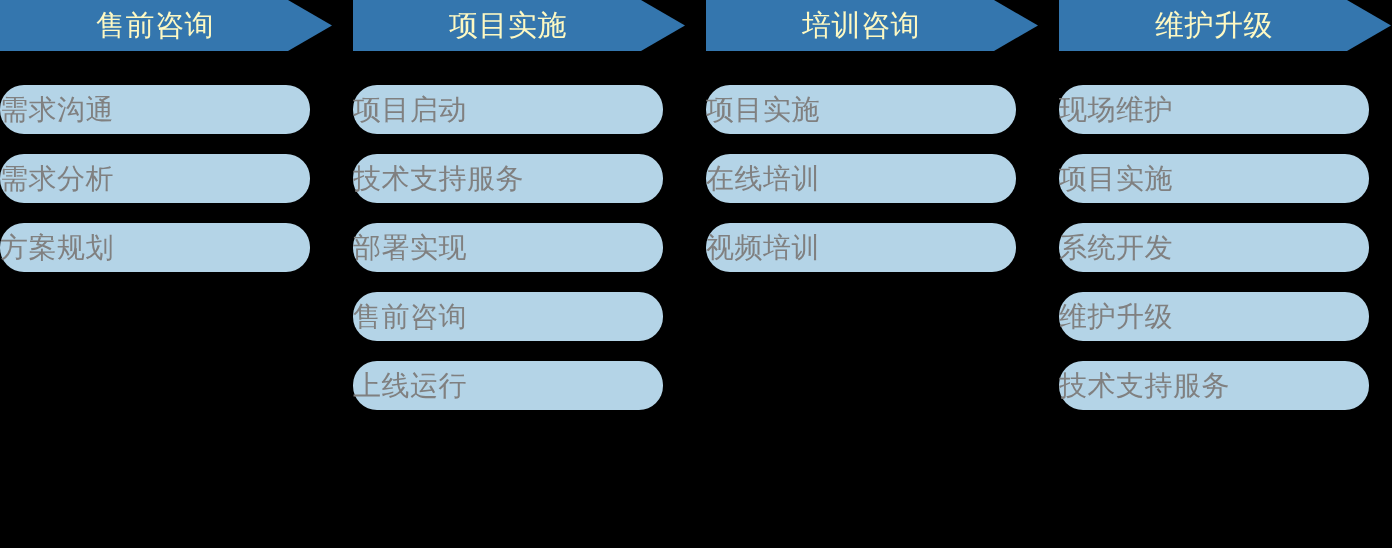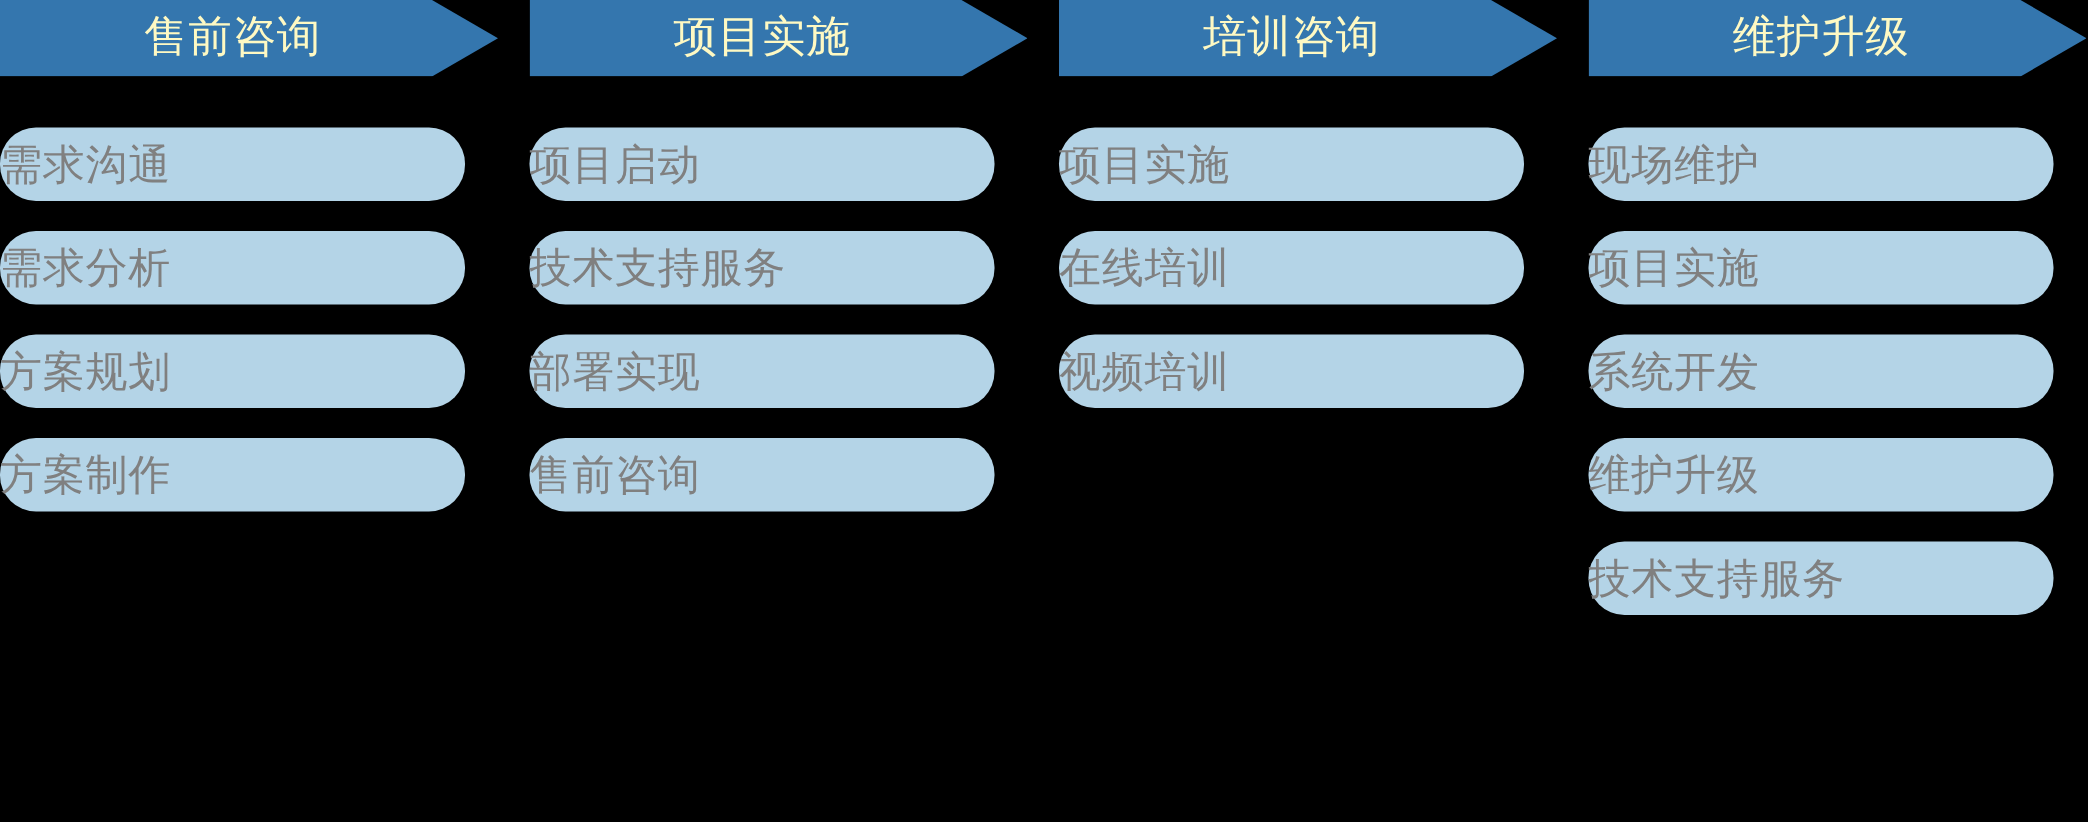--- a/index.html
+++ b/index.html
@@ -84,41 +84,41 @@
       <div class="col-items">
         <div class="step-box">
           <span class="step-label">需求沟通</span>
         </div>
         <div class="step-box">
           <span class="step-label">需求分析</span>
         </div>
         <div class="step-box">
           <span class="step-label">方案规划</span>
         </div>
-        <div class="step-box">
-          <span class="step-label">方案制作</span>
-        </div>
       </div>
     </div>
     <div class="column" style="left: 353px;">
       <div class="col-header">
         <div class="col-header-label">项目实施</div>
       </div>
       <div class="col-items">
         <div class="step-box">
           <span class="step-label">项目启动</span>
         </div>
         <div class="step-box">
           <span class="step-label">技术支持服务</span>
         </div>
         <div class="step-box">
           <span class="step-label">部署实现</span>
         </div>
         <div class="step-box">
           <span class="step-label">售前咨询</span>
+        </div>
+        <div class="step-box">
+          <span class="step-label">上线运行</span>
         </div>
       </div>
     </div>
     <div class="column" style="left: 706px;">
       <div class="col-header">
         <div class="col-header-label">培训咨询</div>
       </div>
       <div class="col-items">
         <div class="step-box">
           <span class="step-label">项目实施</span>

